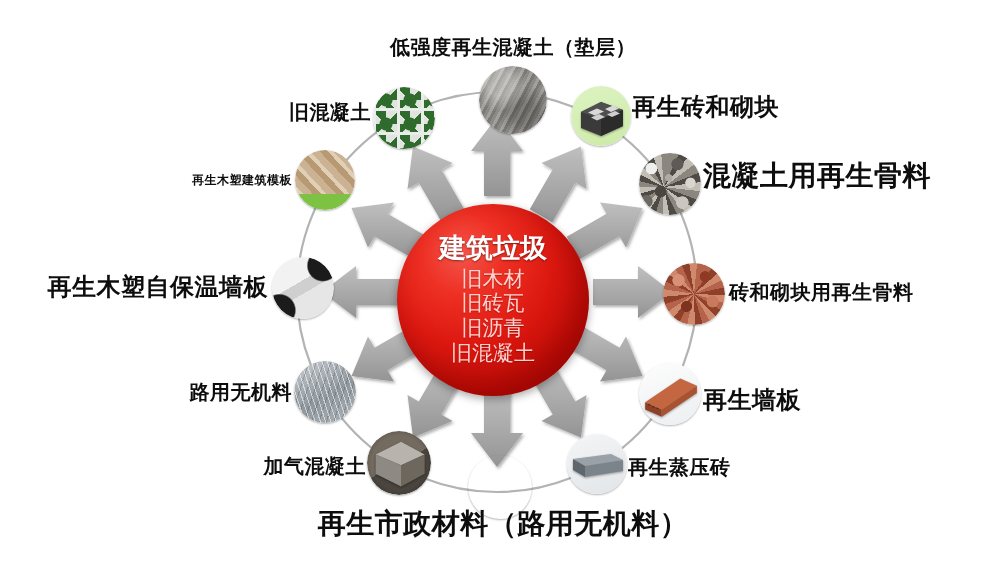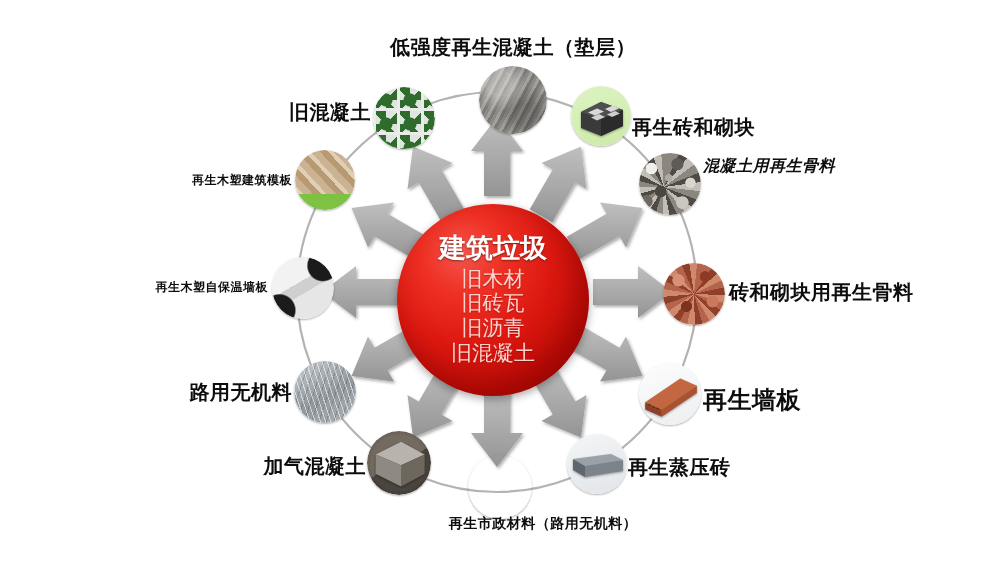--- a/index.html
+++ b/index.html
@@ -175,27 +175,27 @@
       <path d="M10 26 L30 16 L52 24 L52 40 L30 50 L10 42 Z" fill="#3a3a3a"></path>
       <path d="M10 26 L30 16 L52 24 L30 33 Z" fill="#4f4f4f"></path>
       <path d="M30 33 L52 24 L52 40 L30 50 Z" fill="#2b2b2b"></path>
       <path d="M17 26.5 L26 22.5 L33 25.5 L24 29.5 Z" fill="#d9d9d9"></path>
       <path d="M34 23 L42 19.5 L48 22.5 L40 26 Z" fill="#d9d9d9"></path>
       <path d="M20 31.5 L28 28 L34 31 L26 34.5 Z" fill="#cfcfcf"></path>
       <path d="M36 28.5 L44 25 L49 27.5 L41 31 Z" fill="#cfcfcf"></path>
       </g>
             </svg></div>
         </div>
-        <div class="lbl r" style="left: 632px; top: 127px; font-size: 20px;">再生砖和砌块</div>
+        <div class="lbl r" style="left: 632px; top: 107px; font-size: 24px;">再生砖和砌块</div>
       </div>
       <div class="node">
         <div class="thumb" style="left: 639px; top: 153px; width: 62px; height: 62px;">
           <div class="inner tx-gravel"></div>
         </div>
-        <div class="lbl r" style="left: 703px; top: 166px; font-size: 16px; font-style: italic;">混凝土用再生骨料</div>
+        <div class="lbl r" style="left: 703px; top: 176px; font-size: 28px;">混凝土用再生骨料</div>
       </div>
       <div class="node">
         <div class="thumb" style="left: 663px; top: 263px; width: 62px; height: 62px;">
           <div class="inner tx-brickagg"></div>
         </div>
         <div class="lbl r" style="left: 729px; top: 292px; font-size: 20px;">砖和砌块用再生骨料</div>
       </div>
       <div class="node">
         <div class="thumb" style="left: 639px; top: 363px; width: 62px; height: 62px;">
           <div class="inner tx-white"><svg viewBox="0 0 60 60" width="100%" height="100%">
@@ -218,21 +218,21 @@
       <path d="M18 32 L56 26 L56 37 L18 43 Z" fill="#7c848b"></path>
       </g>
             </svg></div>
         </div>
         <div class="lbl r" style="left: 628px; top: 467px; font-size: 20px;">再生蒸压砖</div>
       </div>
       <div class="node">
         <div class="thumb" style="left: 468px; top: 455px; width: 64px; height: 64px;">
           <div class="inner tx-road"></div>
         </div>
-        <div class="lbl c" style="left: 503px; top: 524px; font-size: 14px; margin-left: 40px;">再生市政材料（路用无机料）</div>
+        <div class="lbl c" style="left: 503px; top: 524px; font-size: 28px;">再生市政材料（路用无机料）</div>
       </div>
       <div class="node">
         <div class="thumb" style="left: 367px; top: 431px; width: 64px; height: 64px;">
           <div class="inner tx-aac"><svg viewBox="0 0 60 60" width="100%" height="100%">
       <g class="shadow-soft">
       <path d="M8 22 L32 10 L54 22 L54 40 L32 52 L8 40 Z" fill="#4b453d"></path>
       <path d="M8 22 L32 10 L54 22 L32 32 Z" fill="#b8b4ad"></path>
       <path d="M32 32 L54 22 L54 40 L32 52 Z" fill="#6d675e"></path>
       <path d="M8 22 L32 32 L32 52 L8 40 Z" fill="#8e8a83"></path>
       </g>
@@ -243,21 +243,21 @@
       <div class="node">
         <div class="thumb" style="left: 294px; top: 361px; width: 62px; height: 62px;">
           <div class="inner tx-mortar"></div>
         </div>
         <div class="lbl l" style="left: 292px; top: 392px; font-size: 20px;">路用无机料</div>
       </div>
       <div class="node">
         <div class="thumb" style="left: 272px; top: 257px; width: 62px; height: 62px;">
           <div class="inner tx-insul"></div>
         </div>
-        <div class="lbl l" style="left: 268px; top: 287px; font-size: 12px; text-align: center;">再生木塑自保温墙板</div>
+        <div class="lbl l" style="left: 268px; top: 287px; font-size: 24px; text-align: center;">再生木塑自保温墙板</div>
       </div>
       <div class="node">
         <div class="thumb" style="left: 295px; top: 150px; width: 60px; height: 60px;">
           <div class="inner tx-woodform"></div>
         </div>
         <div class="lbl l" style="left: 292px; top: 180px; font-size: 12px;">再生木塑建筑模板</div>
       </div>
       <div class="node">
         <div class="thumb" style="left: 373px; top: 87px; width: 62px; height: 62px;">
           <div class="inner tx-grasspaver"></div>

